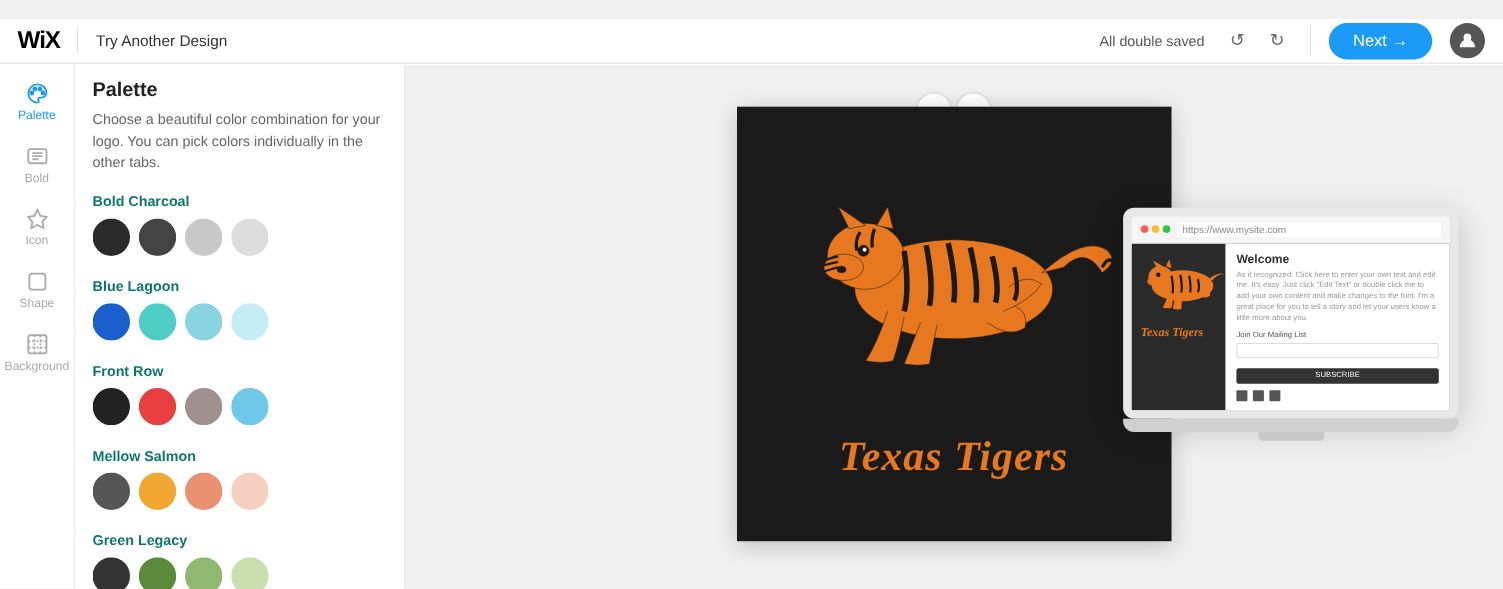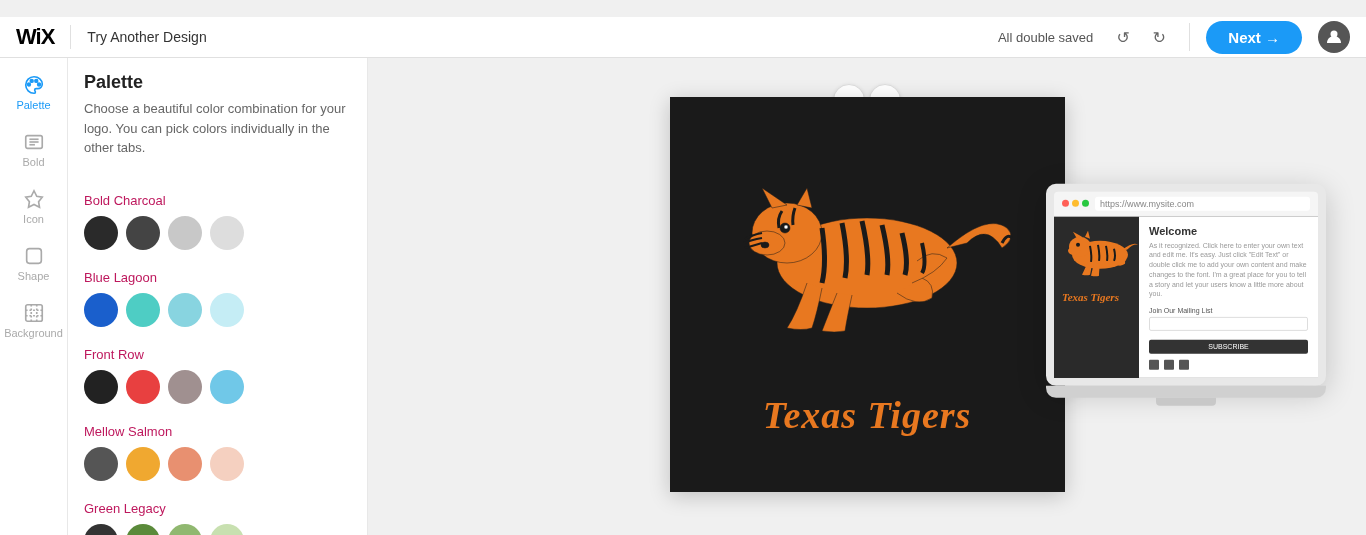--- a/index.html
+++ b/index.html
@@ -21,21 +21,21 @@
     .topbar-right { margin-left: auto; display: flex; align-items: center; gap: 16px; }
     .all-saved { font-size: 13px; color: #555; }
     .undo-redo { display: flex; gap: 8px; }
     .undo-btn, .redo-btn {
       width: 28px; height: 28px; background: none; border: none;
       cursor: pointer; color: #666; font-size: 16px; display: flex; align-items: center; justify-content: center;
     }
     .next-btn {
       background: #1b9af7; color: #fff; border: none;
       padding: 8px 22px; border-radius: 22px; font-size: 15px;
-      cursor: pointer; display: flex; align-items: center; gap: 6px; font-weight: bold;
+      cursor: pointer; display: flex; align-items: center; gap: 6px;
     }
     .profile-btn {
       width: 32px; height: 32px; border-radius: 50%; background: #555;
       border: none; cursor: pointer; display: flex; align-items: center; justify-content: center;
       color: #fff; font-size: 14px;
     }
 
     
     .main-layout {
       display: flex; height: 535px; padding-top: 54px;
@@ -55,25 +55,25 @@
     .sidebar-icon-item:not(.active) { color: #888; }
     .sidebar-icon-item svg { width: 22px; height: 22px; }
     .sidebar-icon-label { font-size: 11px; }
 
     
     .palette-panel {
       width: 300px; background: #fff; border-right: 1px solid #e8e8e8;
       overflow-y: auto; padding: 18px 16px;
     }
     .palette-title { font-size: 18px; font-weight: 600; color: #222; margin-bottom: 6px; }
-    .palette-desc { font-size: 13px; color: #666; line-height: 1.5; margin-bottom: 35px; }
+    .palette-desc { font-size: 13px; color: #666; line-height: 1.5; margin-bottom: 18px; }
 
     .palette-scrollable { overflow-y: auto; max-height: 400px; }
     .palette-section { margin-bottom: 20px; }
-    .palette-section-name { font-size: 13px; color: #be185d; margin-bottom: 8px; }
+    .palette-section-name { font-size: 13px; color: #0f766e; margin-bottom: 8px; font-weight: bold; }
     .palette-colors { display: flex; gap: 8px; align-items: center; }
     .color-swatch {
       width: 34px; height: 34px; border-radius: 50%; cursor: pointer;
       border: 2px solid transparent;
     }
 
     
     .palette-scrollable::-webkit-scrollbar { width: 6px; }
     .palette-scrollable::-webkit-scrollbar-track { background: #f5f5f5; }
     .palette-scrollable::-webkit-scrollbar-thumb { background: #ccc; border-radius: 3px; }
@@ -109,21 +109,21 @@
 
     .brand-name {
       font-family: 'Georgia', serif; font-style: italic;
       font-size: 38px; color: #e87820; font-weight: bold;
       letter-spacing: 1px; text-align: center;
     }
 
     
     .website-preview {
       position: absolute; right: 40px; top: 50%; transform: translateY(-50%);
-      width: 280px;
+      width: 305px;
     }
     .laptop-frame {
       background: #e8e8e8; border-radius: 10px; padding: 8px;
       box-shadow: 0 8px 30px rgba(0,0,0,0.2);
     }
     .browser-bar {
       background: #f5f5f5; border-radius: 4px 4px 0 0;
       padding: 5px 8px; display: flex; align-items: center; gap: 6px;
       border-bottom: 1px solid #ddd;
     }

